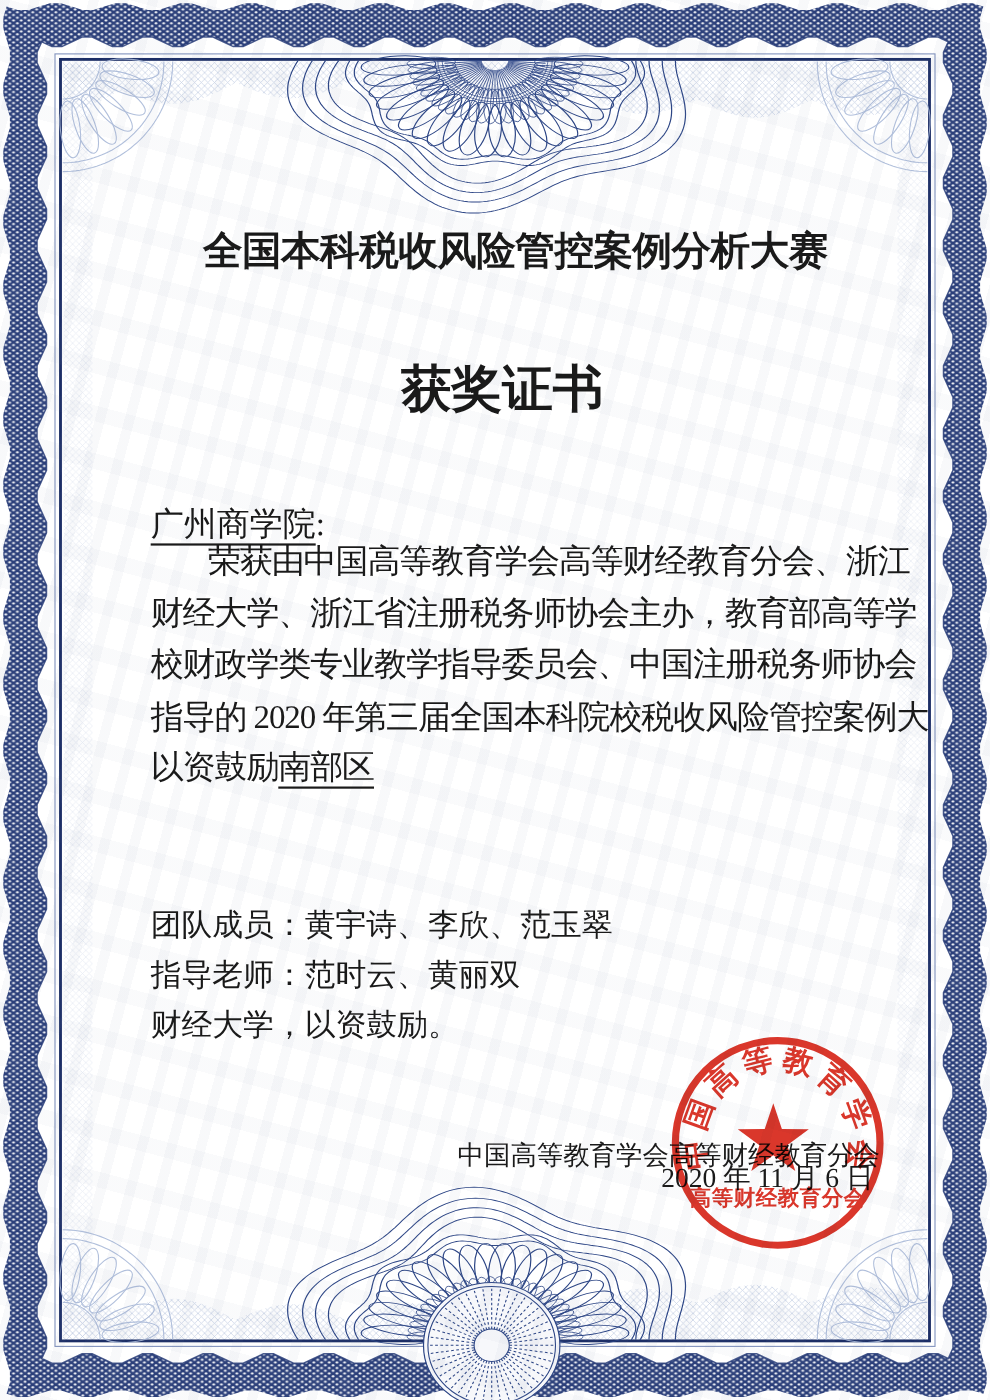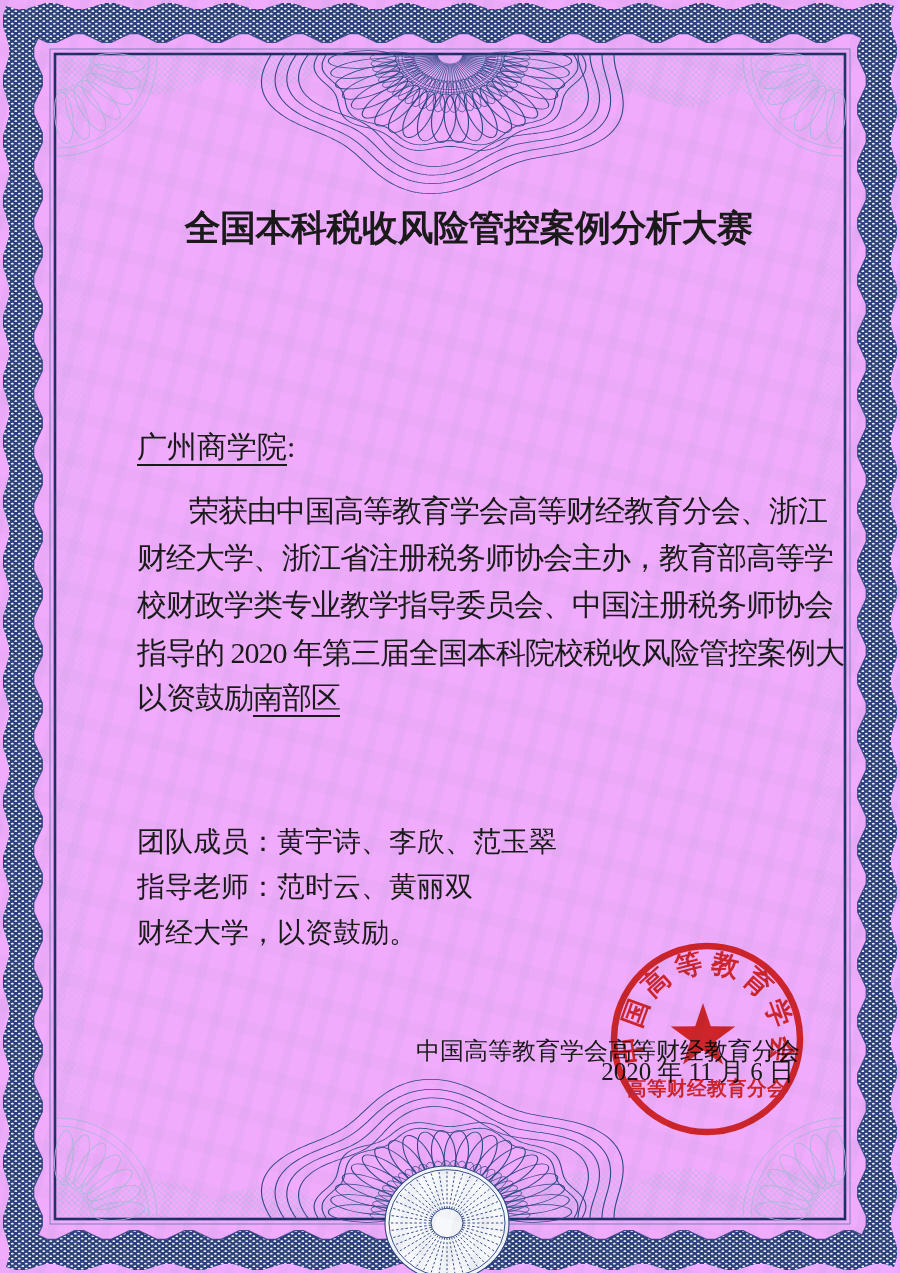--- a/index.html
+++ b/index.html
@@ -1,33 +1,33 @@
 <!DOCTYPE html>
 <html><head>
 <meta charset="utf-8">
 <style>
   html,body{margin:0;padding:0;background:#e9e9e7;}
   .page{
     position:relative;width:900px;height:1273px;margin:0 auto;
-    background:#f0abfc;overflow:hidden;
+    background:#ffffff;overflow:hidden;
     font-family:"Liberation Serif","DejaVu Serif",serif;
     color:#1a1a1a;
   }
   .page::after{ 
     content:'';position:absolute;inset:0;z-index:1;pointer-events:none;
     background:
       repeating-linear-gradient(105deg, rgba(120,135,165,0.05) 0 9px, rgba(255,255,255,0) 9px 26px),
       repeating-linear-gradient(15deg, rgba(120,135,165,0.04) 0 14px, rgba(255,255,255,0) 14px 42px);
   }
   svg.deco{position:absolute;inset:0;z-index:0;}
   .content{position:absolute;left:137px;top:0;width:663px;height:100%;z-index:2;}
   .content > div{position:absolute;left:0;width:100%;}
   .comp-title{top:208px;font-size:36px;line-height:40px;text-align:center;letter-spacing:-0.5px;font-weight:bold;}
   .doc-title{top:329px;font-size:46px;line-height:50px;text-align:center;width:calc(100% - 24px) !important;font-weight:bold;}
-  .salutation{top:430px;font-size:30px;line-height:34px;}
+  .salutation{top:460px;font-size:30px;line-height:34px;}
   .u{border-bottom:2px solid #1a1a1a;padding-bottom:1px;}
   .bodyline{font-size:30px;line-height:34px;letter-spacing:-1px;white-space:nowrap;}
   .bl1{top:494px;text-indent:52px;}
   .bl2{top:541px;}
   .bl3{top:588px;}
   .bl4{top:636px;}
   .bl5{top:681px;}
   .award{top:727px;font-size:63px;line-height:68px;font-weight:900;letter-spacing:5px;text-align:center;
          font-family:"Liberation Sans","DejaVu Sans",sans-serif;color:#111;}
   .infoline{font-size:28px;line-height:32px;}
@@ -240,20 +240,21 @@
       <g transform="translate(447,1223) scale(1,0.92)">
         <circle r="62" fill="#f7f8fb" stroke="#2c4585" stroke-width="1.1"></circle>
         <path d="M16.0,0.0 L56.0,0.0 M15.8,2.3 L55.4,8.0 M15.4,4.5 L53.7,15.8 M14.6,6.6 L50.9,23.3 M13.5,8.7 L47.1,30.3 M12.1,10.5 L42.3,36.7 M10.5,12.1 L36.7,42.3 M8.7,13.5 L30.3,47.1 M6.6,14.6 L23.3,50.9 M4.5,15.4 L15.8,53.7 M2.3,15.8 L8.0,55.4 M0.0,16.0 L0.0,56.0 M-2.3,15.8 L-8.0,55.4 M-4.5,15.4 L-15.8,53.7 M-6.6,14.6 L-23.3,50.9 M-8.7,13.5 L-30.3,47.1 M-10.5,12.1 L-36.7,42.3 M-12.1,10.5 L-42.3,36.7 M-13.5,8.7 L-47.1,30.3 M-14.6,6.6 L-50.9,23.3 M-15.4,4.5 L-53.7,15.8 M-15.8,2.3 L-55.4,8.0 M-16.0,0.0 L-56.0,0.0 M-15.8,-2.3 L-55.4,-8.0 M-15.4,-4.5 L-53.7,-15.8 M-14.6,-6.6 L-50.9,-23.3 M-13.5,-8.7 L-47.1,-30.3 M-12.1,-10.5 L-42.3,-36.7 M-10.5,-12.1 L-36.7,-42.3 M-8.7,-13.5 L-30.3,-47.1 M-6.6,-14.6 L-23.3,-50.9 M-4.5,-15.4 L-15.8,-53.7 M-2.3,-15.8 L-8.0,-55.4 M-0.0,-16.0 L-0.0,-56.0 M2.3,-15.8 L8.0,-55.4 M4.5,-15.4 L15.8,-53.7 M6.6,-14.6 L23.3,-50.9 M8.7,-13.5 L30.3,-47.1 M10.5,-12.1 L36.7,-42.3 M12.1,-10.5 L42.3,-36.7 M13.5,-8.7 L47.1,-30.3 M14.6,-6.6 L50.9,-23.3 M15.4,-4.5 L53.7,-15.8 M15.8,-2.3 L55.4,-8.0 " stroke="#2c4585" stroke-width="1" fill="none" stroke-dasharray="2.5,2.2"></path>
         <circle r="16" fill="none" stroke="#2c4585" stroke-width="1"></circle>
         <circle r="58" fill="none" stroke="#2c4585" stroke-width="1"></circle>
       </g>
     </svg>
 
   <div class="content">
     <div class="comp-title">全国本科税收风险管控案例分析大赛</div>
+    <div class="doc-title">获奖证书</div>
 
     <div class="salutation"><span class="u">广州商学院</span><span>:</span></div>
 
     <div class="bodyline bl2">财经大学、浙江省注册税务师协会主办，教育部高等学</div>
     <div class="bodyline bl1">荣获由中国高等教育学会高等财经教育分会、浙江</div>
     <div class="bodyline bl3">校财政学类专业教学指导委员会、中国注册税务师协会</div>
     <div class="bodyline bl4">指导的 2020 年第三届全国本科院校税收风险管控案例大</div>
     <div class="bodyline bl5"><span>以资鼓励</span><span class="u">南部区</span></div>
 
 

